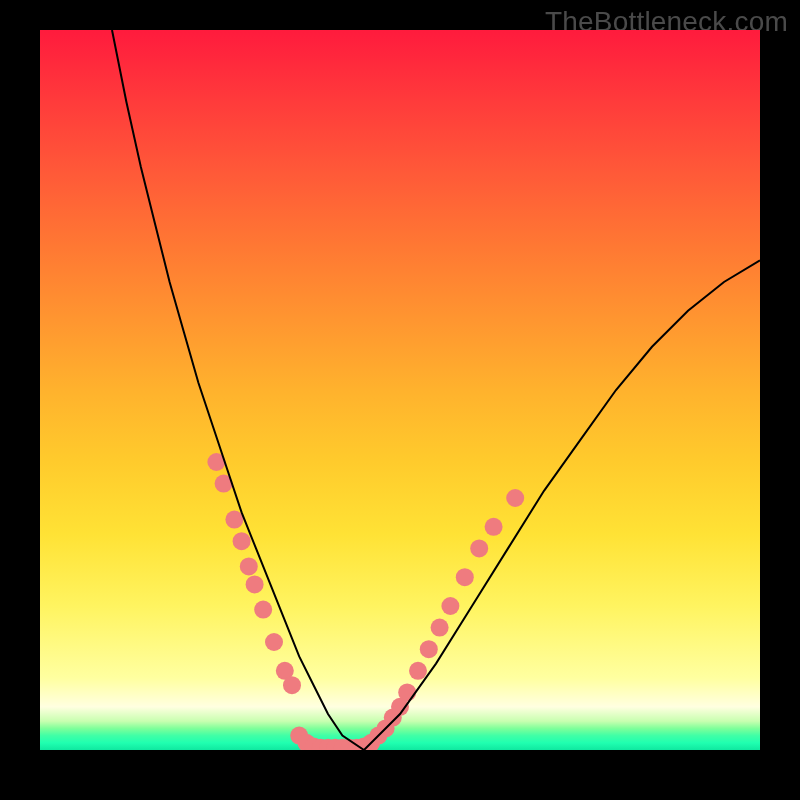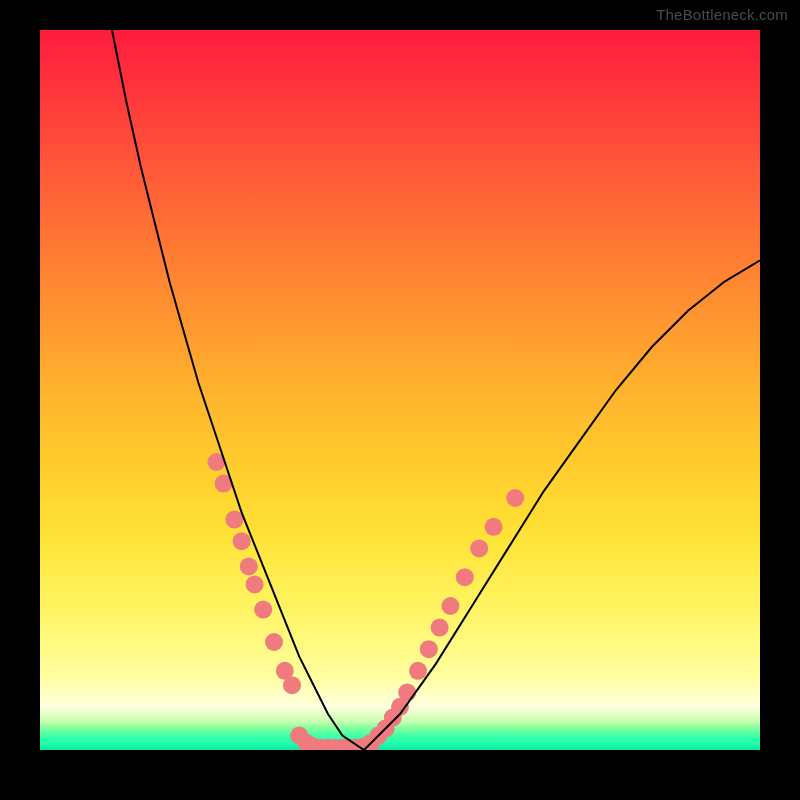--- a/index.html
+++ b/index.html
@@ -42,21 +42,21 @@
       #40ffa6 98%,
       #20ffb0 99%,
       #10e8a0 100%
     );
   }
   .watermark {
     position: absolute;
     top: 6px;
     right: 12px;
     color: #4a4a4a;
-    font-size: 15px;
+    font-size: 28px;
     font-weight: 500;
     letter-spacing: 0.2px;
   }
   svg.overlay {
     position: absolute;
     left: 0;
     top: 0;
     width: 720px;
     height: 720px;
   }

